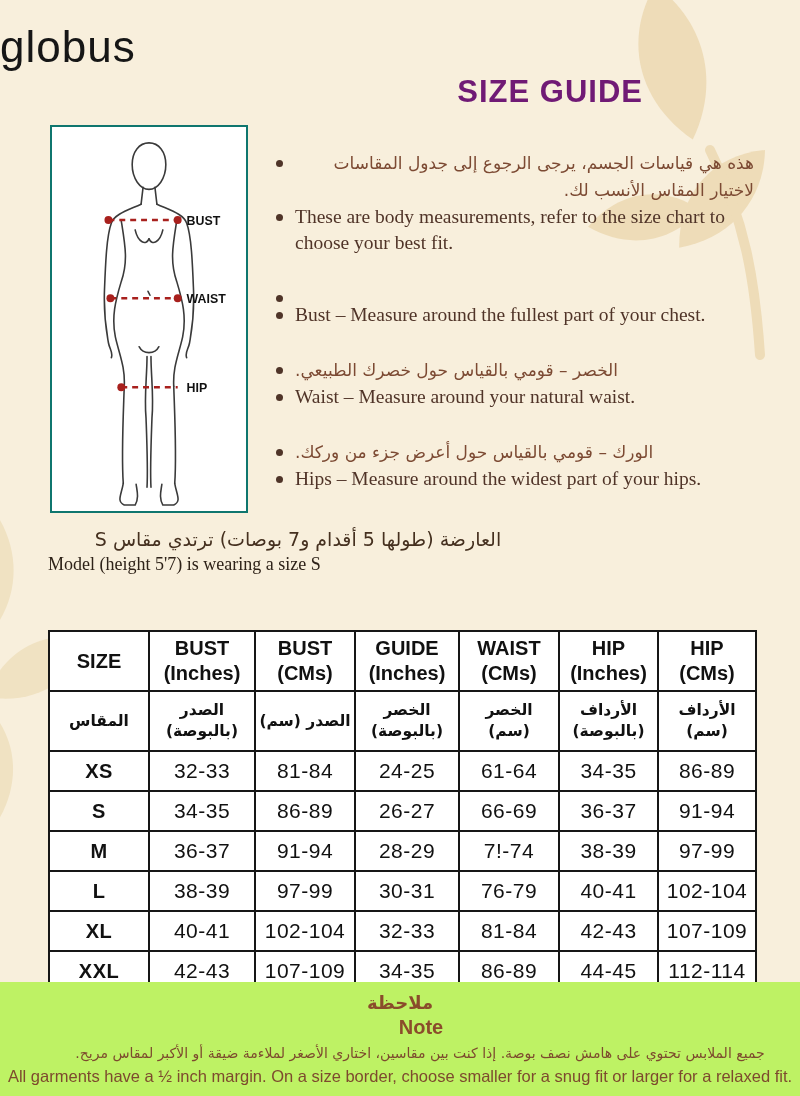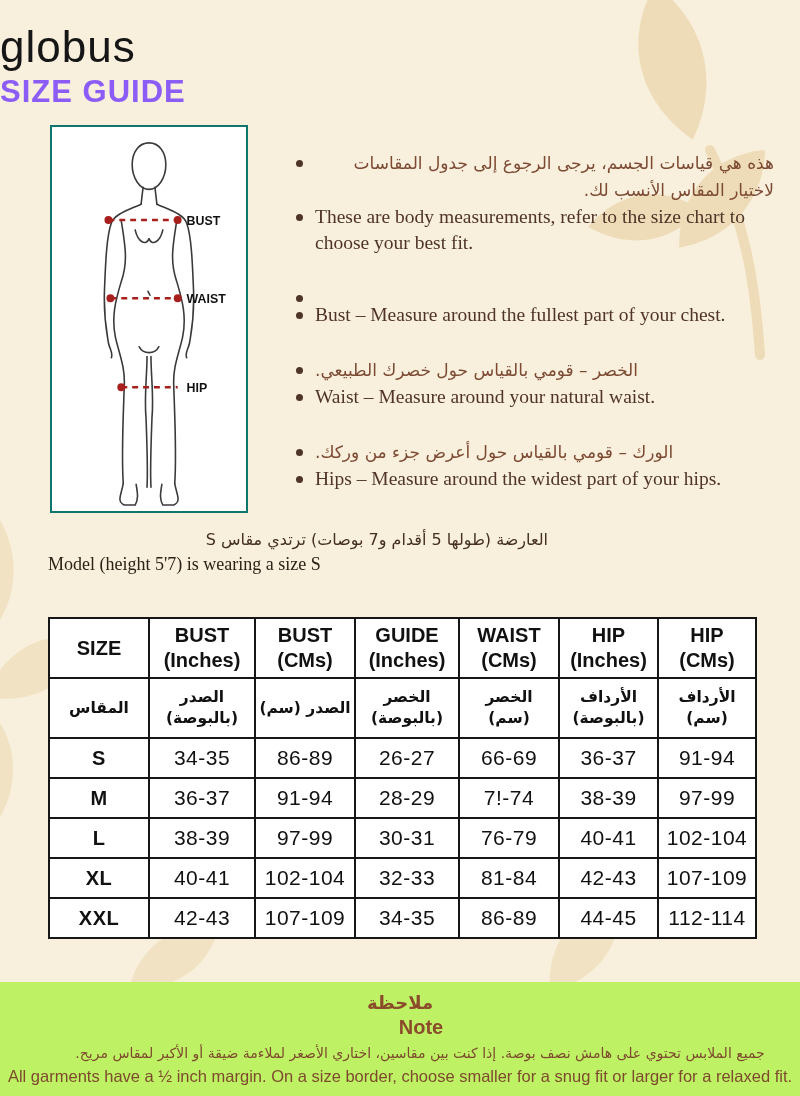--- a/index.html
+++ b/index.html
@@ -8,48 +8,48 @@
     position:relative; width:800px; height:1096px; margin:0 auto;
     background:#f8efdc; overflow:hidden;
     font-family:"Liberation Sans", sans-serif;
   }
   .deco { position:absolute; z-index:0; pointer-events:none; }
   .content { position:absolute; z-index:1; }
 
   
   .brand { top:22px; left:0; width:800px; text-align:left;
     font-size:44px; color:#161616; letter-spacing:1px; }
-  .guide-title { top:74px; left:0; width:643px; text-align:left;
-    font-size:31px; font-weight:bold; color:#8b5cf6; letter-spacing:1px; }
+  .guide-title { top:74px; left:0; width:643px; text-align:right;
+    font-size:31px; font-weight:bold; color:#701a75; letter-spacing:1px; }
 
   
   .figure-box { top:125px; left:50px; width:198px; height:388px;
     background:#ffffff; border:2px solid #0f766e; }
 
   
-  .instructions { top:150px; left:296px; width:478px; }
+  .instructions { top:150px; left:276px; width:478px; }
   .group { margin-bottom:29px; }
   .li { display:flex; gap:12px; align-items:flex-start; }
   .li .dot { width:7px; height:7px; border-radius:50%; background:#4f3428;
     flex:0 0 auto; margin-top:10px; }
   .li.rtl { flex-direction:row-reverse; direction:rtl; text-align:right; }
   .ar-text { font-family:"DejaVu Sans", sans-serif; font-size:17px;
     line-height:27px; color:#7c4a33; }
   .en-text { font-family:"Liberation Serif", serif; font-size:19.5px;
     line-height:26px; color:#503428; }
 
   
   .model-note { top:527px; left:48px; width:500px; }
   .model-note .ar { font-family:"DejaVu Sans", sans-serif; direction:rtl;
-    text-align:right; font-size:16px; line-height:25px; color:#45301f; }
+    text-align:center; font-size:19px; line-height:25px; color:#45301f; }
   .model-note .en { font-family:"Liberation Serif", serif; font-size:18px;
     line-height:25px; color:#2e2218; }
 
   
-  .size-table-wrap { top:617px; left:48px; }
+  .size-table-wrap { top:630px; left:48px; }
   table.size-table { border-collapse:collapse; table-layout:fixed; width:707px;
     background:#ffffff; }
   table.size-table th, table.size-table td {
     border:2px solid #161616; text-align:center; vertical-align:middle;
     background:#ffffff; color:#111111; overflow:hidden; }
   tr.head-en th { height:60px; font-size:20px; font-weight:bold;
     line-height:25px; padding:2px 4px; }
   tr.head-ar th { height:60px; font-family:"DejaVu Sans", sans-serif;
     direction:rtl; font-size:15.5px; font-weight:bold; line-height:21px;
     padding:2px 3px; }
@@ -221,20 +221,29 @@
       <tr class="head-ar">
         <th>المقاس</th>
         <th>الصدر (بالبوصة)</th>
         <th>الصدر (سم)</th>
         <th>الخصر (بالبوصة)</th>
         <th>الخصر (سم)</th>
         <th>الأرداف (بالبوصة)</th>
         <th>الأرداف (سم)</th>
       </tr>
       <tr class="data-row">
+        <td class="size-col">XS</td>
+        <td>32-33</td>
+        <td>81-84</td>
+        <td>24-25</td>
+        <td>61-64</td>
+        <td>34-35</td>
+        <td>86-89</td>
+      </tr>
+      <tr class="data-row">
         <td class="size-col">S</td>
         <td>34-35</td>
         <td>86-89</td>
         <td>26-27</td>
         <td>66-69</td>
         <td>36-37</td>
         <td>91-94</td>
       </tr>
       <tr class="data-row">
         <td class="size-col">M</td>

